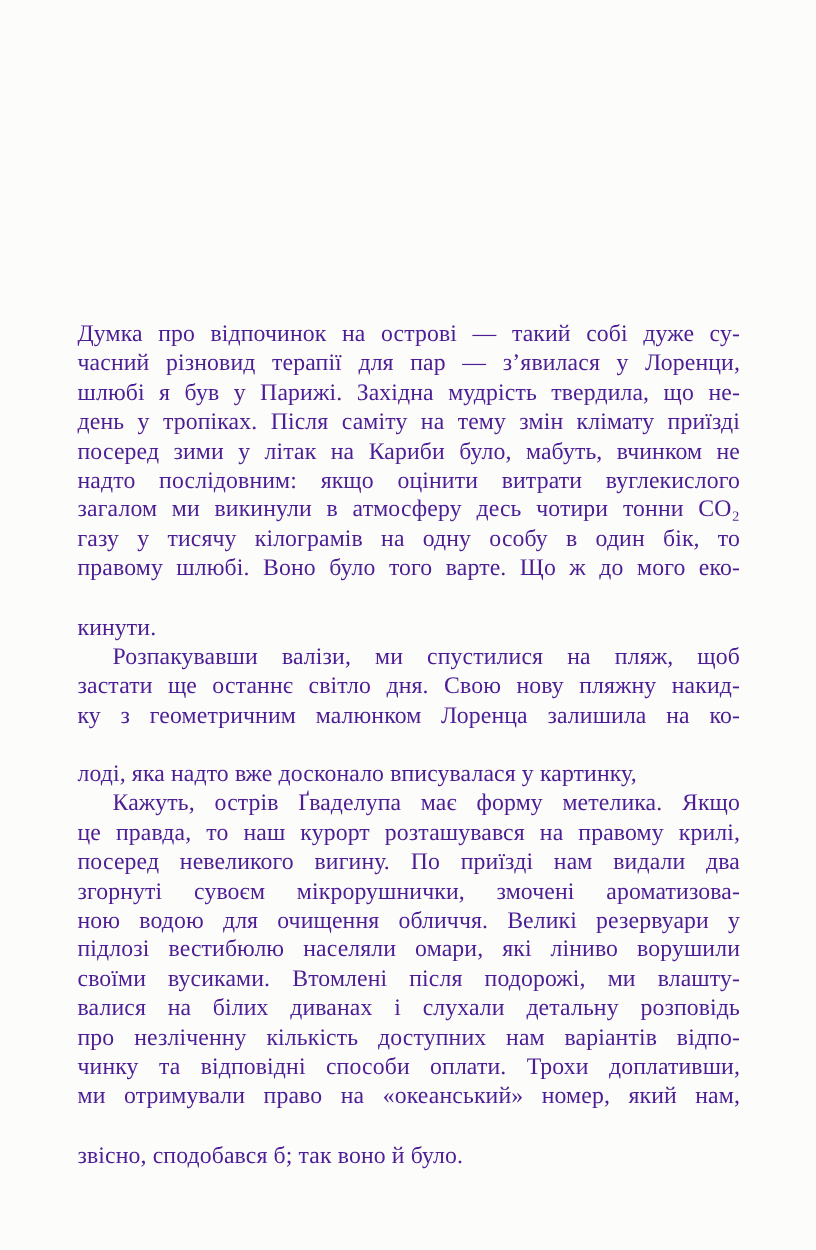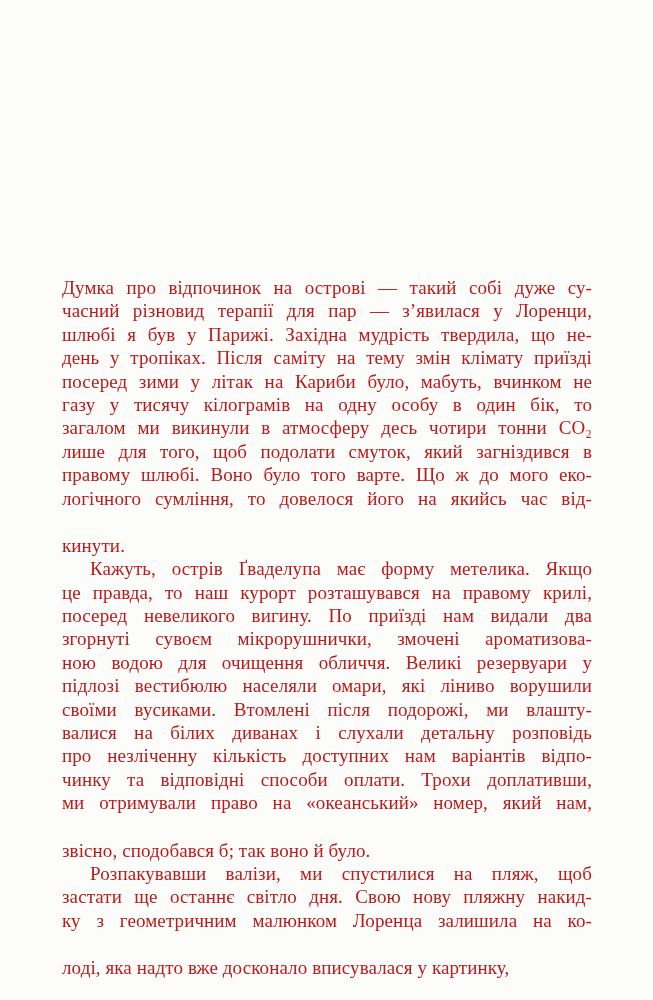--- a/index.html
+++ b/index.html
@@ -10,23 +10,23 @@
     width: 653px;
     height: 1000px;
     background: #fcfcfa;
     position: relative;
     overflow: hidden;
     font-family: "Liberation Serif", "DejaVu Serif", serif;
   }
   .page {
     position: absolute;
     left: 62px;
-    top: 276px;
+    top: 256px;
     width: 530px;
-    color: #b91c1c;
+    color: #4c1d95;
   }
   .paragraph {
     margin: 0;
     padding: 0;
   }
   .line {
     font-size: 19px;
     line-height: 23.4px;
     height: 23.4px;
     text-align: justify;
@@ -46,40 +46,39 @@
 </head>
 <body>
 
 <div class="page">
     <div class="paragraph">
       <div class="line">Думка про відпочинок на острові — такий собі дуже су-</div>
       <div class="line">часний різновид терапії для пар — з’явилася у Лоренци,</div>
       <div class="line">шлюбі я був у Парижі. Західна мудрість твердила, що не-</div>
       <div class="line">день у тропіках. Після саміту на тему змін клімату приїзді</div>
       <div class="line">посеред зими у літак на Кариби було, мабуть, вчинком не</div>
+      <div class="line">надто послідовним: якщо оцінити витрати вуглекислого</div>
+      <div class="line">загалом ми викинули в атмосферу десь чотири тонни CO₂</div>
       <div class="line">газу у тисячу кілограмів на одну особу в один бік, то</div>
-      <div class="line">загалом ми викинули в атмосферу десь чотири тонни CO₂</div>
-      <div class="line">лише для того, щоб подолати смуток, який загніздився в</div>
       <div class="line">правому шлюбі. Воно було того варте. Що ж до мого еко-</div>
-      <div class="line">логічного сумління, то довелося його на якийсь час від-</div>
       <div class="line last">кинути.</div>
+    </div>
+    <div class="paragraph indent">
+      <div class="line">Розпакувавши валізи, ми спустилися на пляж, щоб</div>
+      <div class="line">застати ще останнє світло дня. Свою нову пляжну накид-</div>
+      <div class="line">ку з геометричним малюнком Лоренца залишила на ко-</div>
+      <div class="line last">лоді, яка надто вже досконало вписувалася у картинку,</div>
     </div>
     <div class="paragraph indent">
       <div class="line">Кажуть, острів Ґваделупа має форму метелика. Якщо</div>
       <div class="line">це правда, то наш курорт розташувався на правому крилі,</div>
       <div class="line">посеред невеликого вигину. По приїзді нам видали два</div>
       <div class="line">згорнуті сувоєм мікрорушнички, змочені ароматизова-</div>
       <div class="line">ною водою для очищення обличчя. Великі резервуари у</div>
       <div class="line">підлозі вестибюлю населяли омари, які ліниво ворушили</div>
       <div class="line">своїми вусиками. Втомлені після подорожі, ми влашту-</div>
       <div class="line">валися на білих диванах і слухали детальну розповідь</div>
       <div class="line">про незліченну кількість доступних нам варіантів відпо-</div>
       <div class="line">чинку та відповідні способи оплати. Трохи доплативши,</div>
       <div class="line">ми отримували право на «океанський» номер, який нам,</div>
       <div class="line last">звісно, сподобався б; так воно й було.</div>
     </div>
-    <div class="paragraph indent">
-      <div class="line">Розпакувавши валізи, ми спустилися на пляж, щоб</div>
-      <div class="line">застати ще останнє світло дня. Свою нову пляжну накид-</div>
-      <div class="line">ку з геометричним малюнком Лоренца залишила на ко-</div>
-      <div class="line last">лоді, яка надто вже досконало вписувалася у картинку,</div>
-    </div>
   </div>
 
 </body></html>

